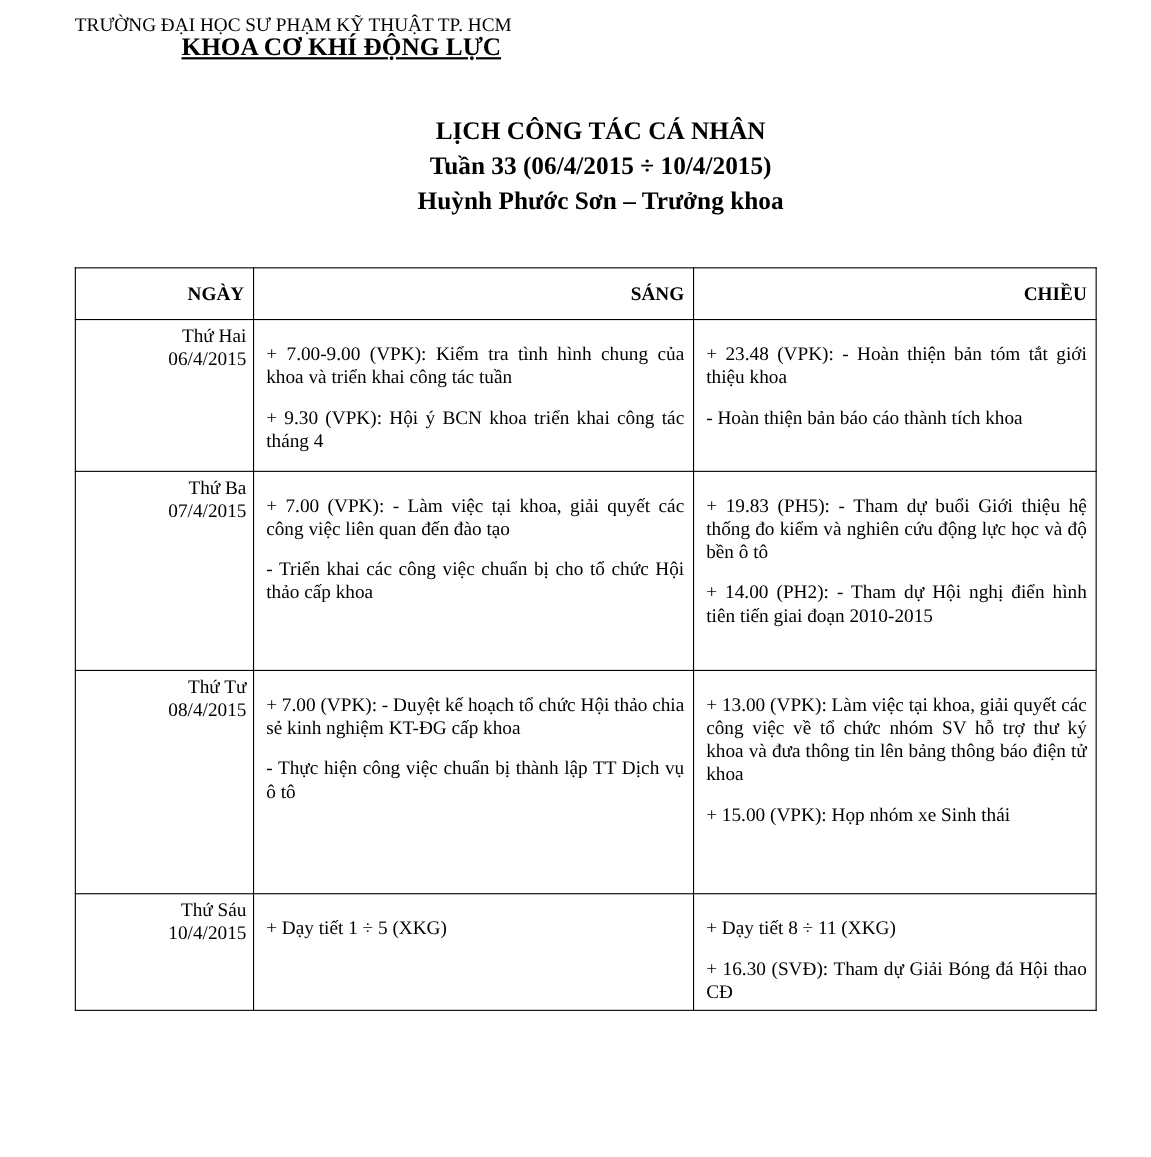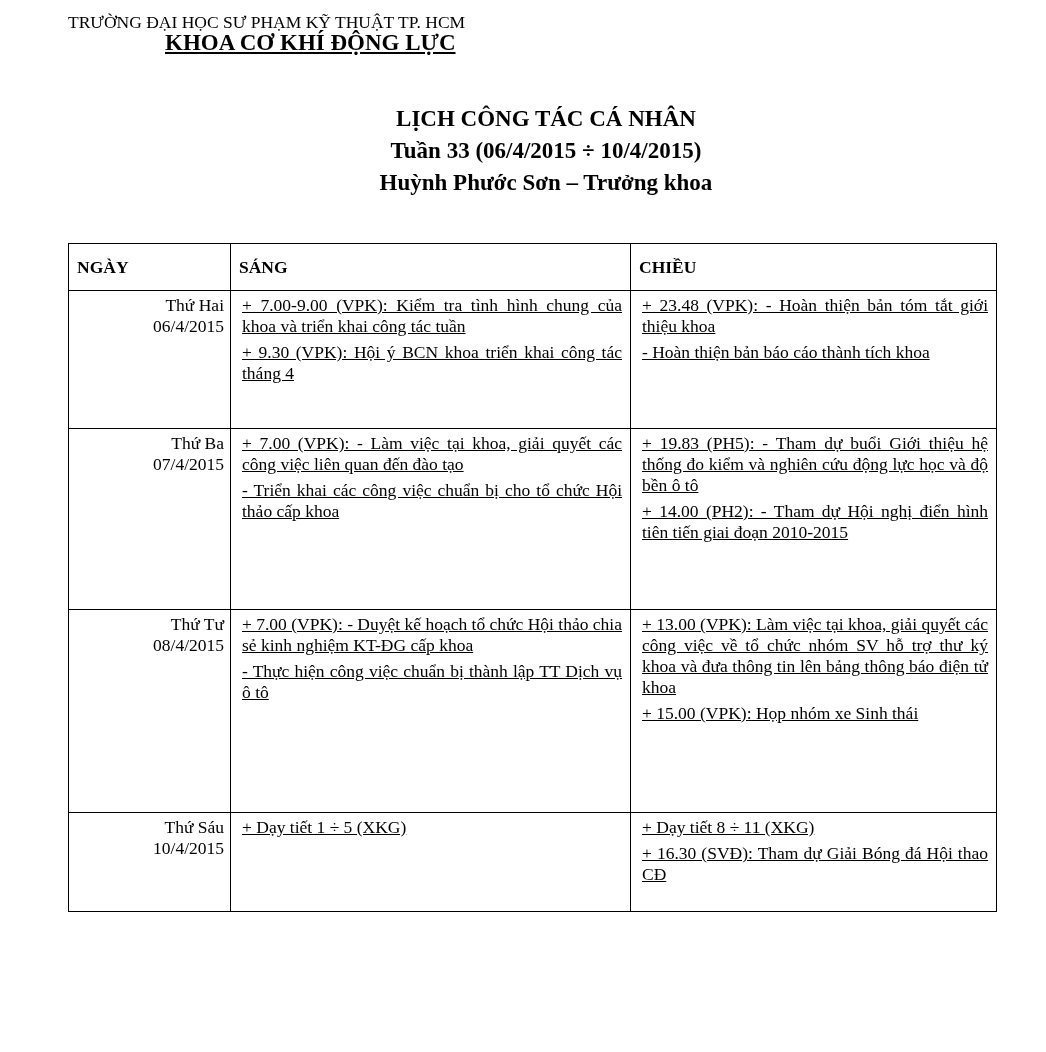--- a/index.html
+++ b/index.html
@@ -60,38 +60,37 @@
   }
   table.schedule th, table.schedule td {
     border: 1.5px solid #000000;
     vertical-align: top;
   }
   table.schedule th {
     height: 46px;
     vertical-align: middle;
     font-weight: bold;
     font-size: 17.5px;
-    text-align: left;
+    text-align: right;
     padding: 0 8px;
   }
   col.c-day { width: 162px; }
   col.c-morning { width: 400px; }
   col.c-afternoon { width: 366px; }
   td.day {
     text-align: right;
     padding: 4px 6px 6px 6px;
   }
   td.day span { display: block; }
   td.slot {
     text-align: justify;
     padding: 4px 8px 6px 11px;
   }
   td.slot p {
-    margin: 0 0 5px 0;
-    text-decoration: underline;
+    margin: 16px 0 5px 0;
   }
   td.slot p:last-child { margin-bottom: 0; }
   tr.r1 td { height: 127px; }
   tr.r2 td { height: 170px; }
   tr.r3 td { height: 192px; }
   tr.r4 td { height: 95px; }
   tr.r5 td { height: 88px; }
 </style>
 </head>
 <body>

